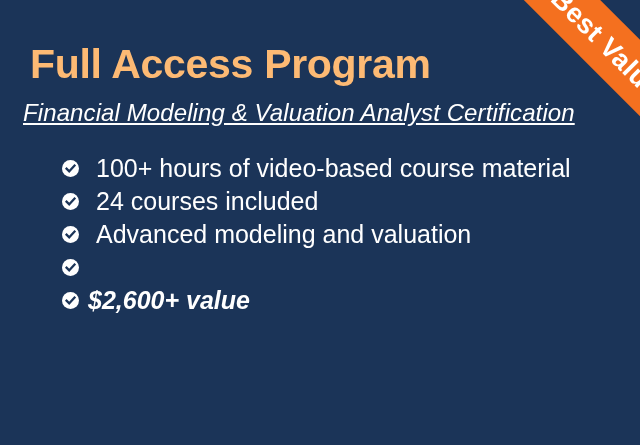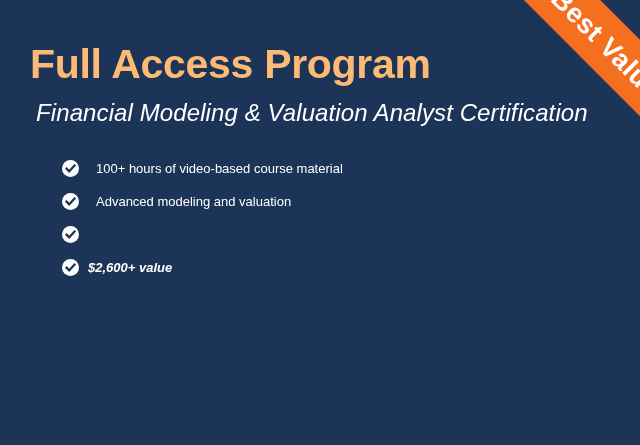--- a/index.html
+++ b/index.html
@@ -63,28 +63,29 @@
     color: #fdba74;
     font-size: 41px;
     font-weight: bold;
     letter-spacing: -0.3px;
     white-space: nowrap;
   }
 
   
   #subtitle {
     position: absolute;
-    left: 36px;
+    left: 23px;
     top: 99px;
     color: #ffffff;
     font-size: 24px;
     font-style: italic;
     font-weight: normal;
     letter-spacing: 0.1px;
     white-space: nowrap;
+    text-decoration: underline;
   }
 
   
   #features {
     position: absolute;
     left: 62px;
     top: 152px;
     margin: 0;
     padding: 0;
     list-style: none;
@@ -99,21 +100,21 @@
   .check-icon {
     flex: 0 0 auto;
     width: 17px;
     height: 17px;
     display: block;
   }
 
   .feature-text {
     margin-left: 17px;
     color: #ffffff;
-    font-size: 13px;
+    font-size: 25px;
     font-weight: normal;
     white-space: nowrap;
     line-height: 1;
     text-align: center;
   }
 
   .feature-text.emphasis {
     font-weight: bold;
     font-style: italic;
     margin-left: 9px;
@@ -140,20 +141,27 @@
           <circle cx="12" cy="12" r="12" fill="#ffffff"></circle>
           <path d="M6.4 12.2 L10.2 16.0 L17.7 8.0" fill="none" stroke="#1b3458" stroke-width="3.1" stroke-linecap="square" stroke-linejoin="miter"></path>
         </svg>
         <span class="feature-text">100+ hours of video-based course material</span>
       </li>
       <li class="feature-row">
         <svg class="check-icon" viewBox="0 0 24 24">
           <circle cx="12" cy="12" r="12" fill="#ffffff"></circle>
           <path d="M6.4 12.2 L10.2 16.0 L17.7 8.0" fill="none" stroke="#1b3458" stroke-width="3.1" stroke-linecap="square" stroke-linejoin="miter"></path>
         </svg>
+        <span class="feature-text">24 courses included</span>
+      </li>
+      <li class="feature-row">
+        <svg class="check-icon" viewBox="0 0 24 24">
+          <circle cx="12" cy="12" r="12" fill="#ffffff"></circle>
+          <path d="M6.4 12.2 L10.2 16.0 L17.7 8.0" fill="none" stroke="#1b3458" stroke-width="3.1" stroke-linecap="square" stroke-linejoin="miter"></path>
+        </svg>
         <span class="feature-text">Advanced modeling and valuation</span>
       </li>
       <li class="feature-row">
         <svg class="check-icon" viewBox="0 0 24 24">
           <circle cx="12" cy="12" r="12" fill="#ffffff"></circle>
           <path d="M6.4 12.2 L10.2 16.0 L17.7 8.0" fill="none" stroke="#1b3458" stroke-width="3.1" stroke-linecap="square" stroke-linejoin="miter"></path>
         </svg>
       </li>
       <li class="feature-row">
         <svg class="check-icon" viewBox="0 0 24 24">

